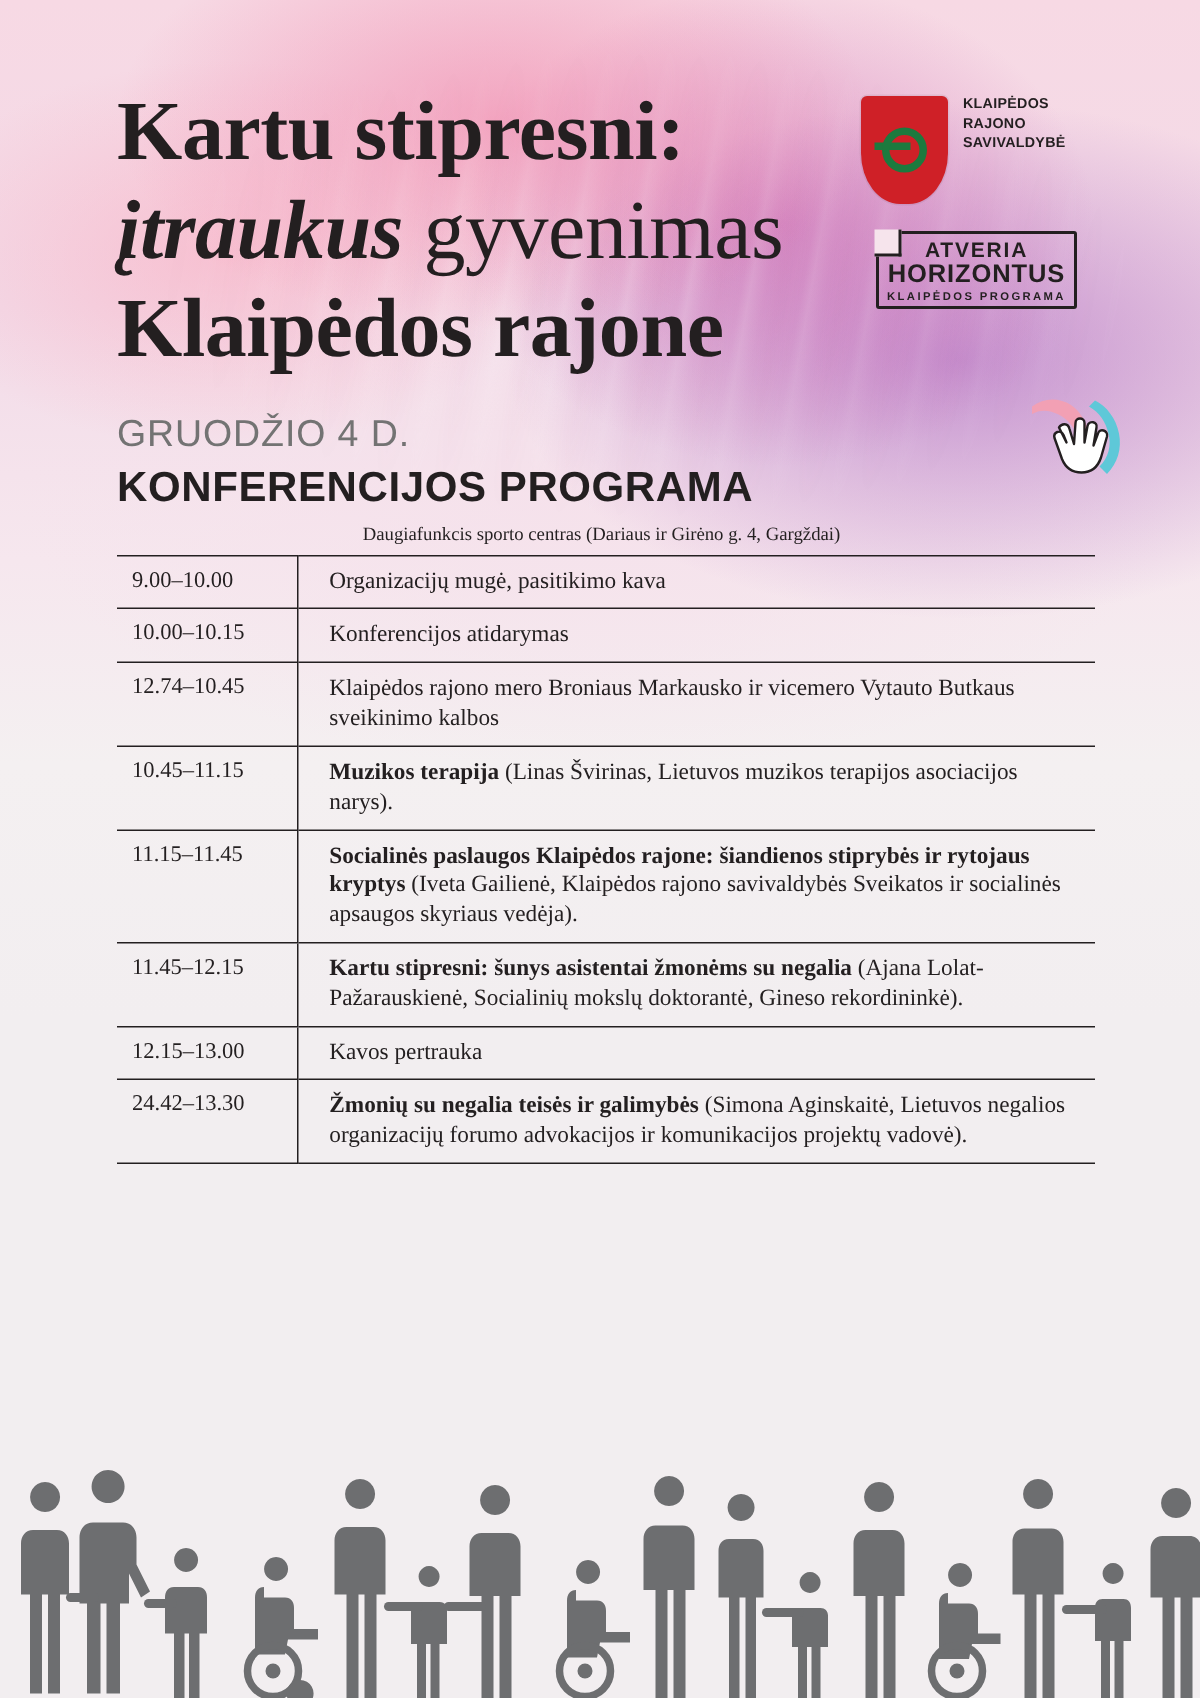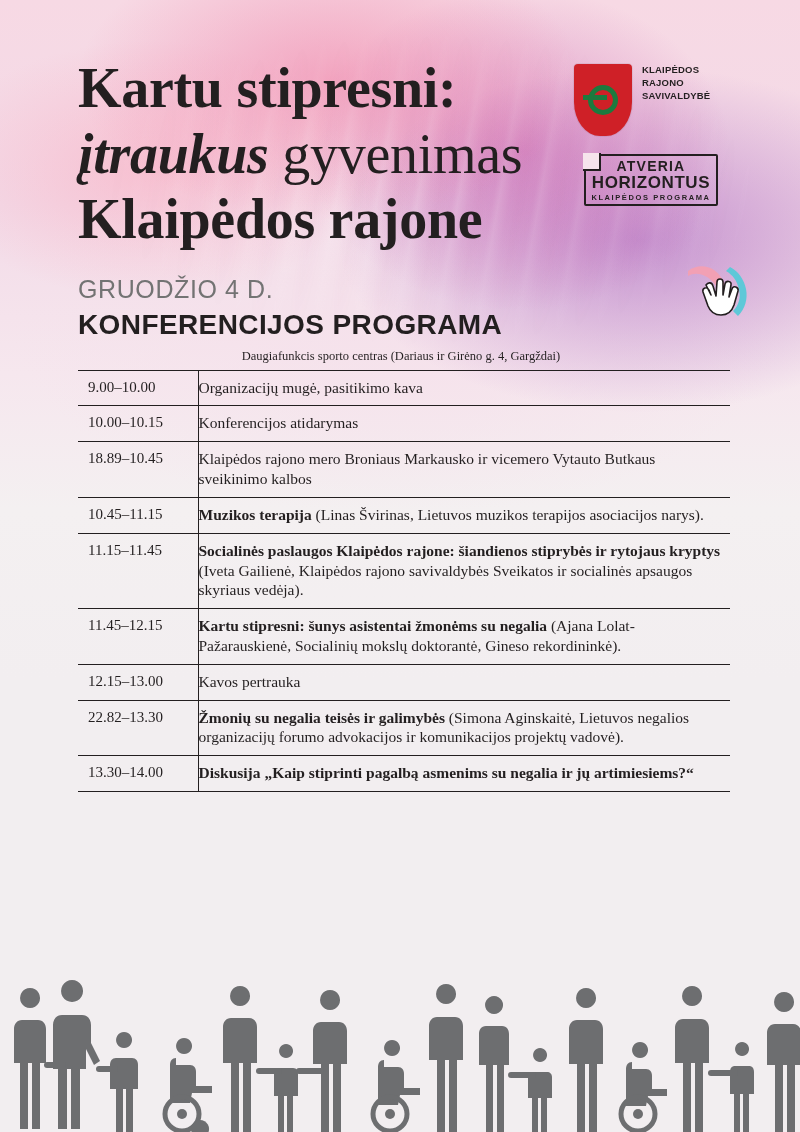--- a/index.html
+++ b/index.html
@@ -175,21 +175,21 @@
   }
   tr:last-child td { border-bottom: 1.4px solid #231f20; }
   td.time {
     width: 120px;
     padding-left: 10px;
     padding-right: 8px;
     border-right: 1.4px solid #231f20;
     white-space: nowrap;
     font-size: 15px;
   }
-  td.desc { padding-left: 0; padding-right: 6px; }
+  td.desc { padding-left: 21px; padding-right: 6px; }
   .b { font-weight: 700; }
 
   
   .silhouettes {
     position: absolute;
     left: 0; bottom: 0;
     width: 800px; height: 170px;
     z-index: 3;
   }
 </style>
@@ -248,46 +248,42 @@
       <tbody>
         <tr>
           <td class="time">9.00–10.00</td>
           <td class="desc"><span class="b"></span><span>Organizacijų mugė, pasitikimo kava</span></td>
         </tr>
         <tr>
           <td class="time">10.00–10.15</td>
           <td class="desc"><span class="b"></span><span>Konferencijos atidarymas</span></td>
         </tr>
         <tr>
-          <td class="time">18.89–10.45</td>
+          <td class="time">12.74–10.45</td>
           <td class="desc"><span class="b"></span><span>Klaipėdos rajono mero Broniaus Markausko ir vicemero Vytauto Butkaus sveikinimo kalbos</span></td>
         </tr>
         <tr>
           <td class="time">10.45–11.15</td>
           <td class="desc"><span class="b">Muzikos terapija</span><span> (Linas Švirinas, Lietuvos muzikos terapijos asociacijos narys).</span></td>
         </tr>
         <tr>
           <td class="time">11.15–11.45</td>
           <td class="desc"><span class="b">Socialinės paslaugos Klaipėdos rajone: šiandienos stiprybės ir rytojaus kryptys</span><span> (Iveta Gailienė, Klaipėdos rajono savivaldybės Sveikatos ir socialinės apsaugos skyriaus vedėja).</span></td>
         </tr>
         <tr>
           <td class="time">11.45–12.15</td>
           <td class="desc"><span class="b">Kartu stipresni: šunys asistentai žmonėms su negalia</span><span> (Ajana Lolat-Pažarauskienė, Socialinių mokslų doktorantė, Gineso rekordininkė).</span></td>
         </tr>
         <tr>
           <td class="time">12.15–13.00</td>
           <td class="desc"><span class="b"></span><span>Kavos pertrauka</span></td>
         </tr>
         <tr>
-          <td class="time">22.82–13.30</td>
+          <td class="time">24.42–13.30</td>
           <td class="desc"><span class="b">Žmonių su negalia teisės ir galimybės</span><span> (Simona Aginskaitė, Lietuvos negalios organizacijų forumo advokacijos ir komunikacijos projektų vadovė).</span></td>
-        </tr>
-        <tr>
-          <td class="time">13.30–14.00</td>
-          <td class="desc"><span class="b">Diskusija „Kaip stiprinti pagalbą asmenims su negalia ir jų artimiesiems?“</span><span></span></td>
         </tr>
       </tbody>
     </table>
   </div>
 
   <svg class="silhouettes" viewBox="0 0 800 170" preserveAspectRatio="none" aria-hidden="true">
     <g fill="#6d6e70">
 
       <path d="M30 46 a10 10 0 1 1 0.1 0 z M22 58 h16 c5 0 8 4 8 9 v34 h-6 v66 h-8 v-66 h-4 v66 h-8 v-66 h-6 v-34 c0-5 3-9 8-9 z"></path>
 

